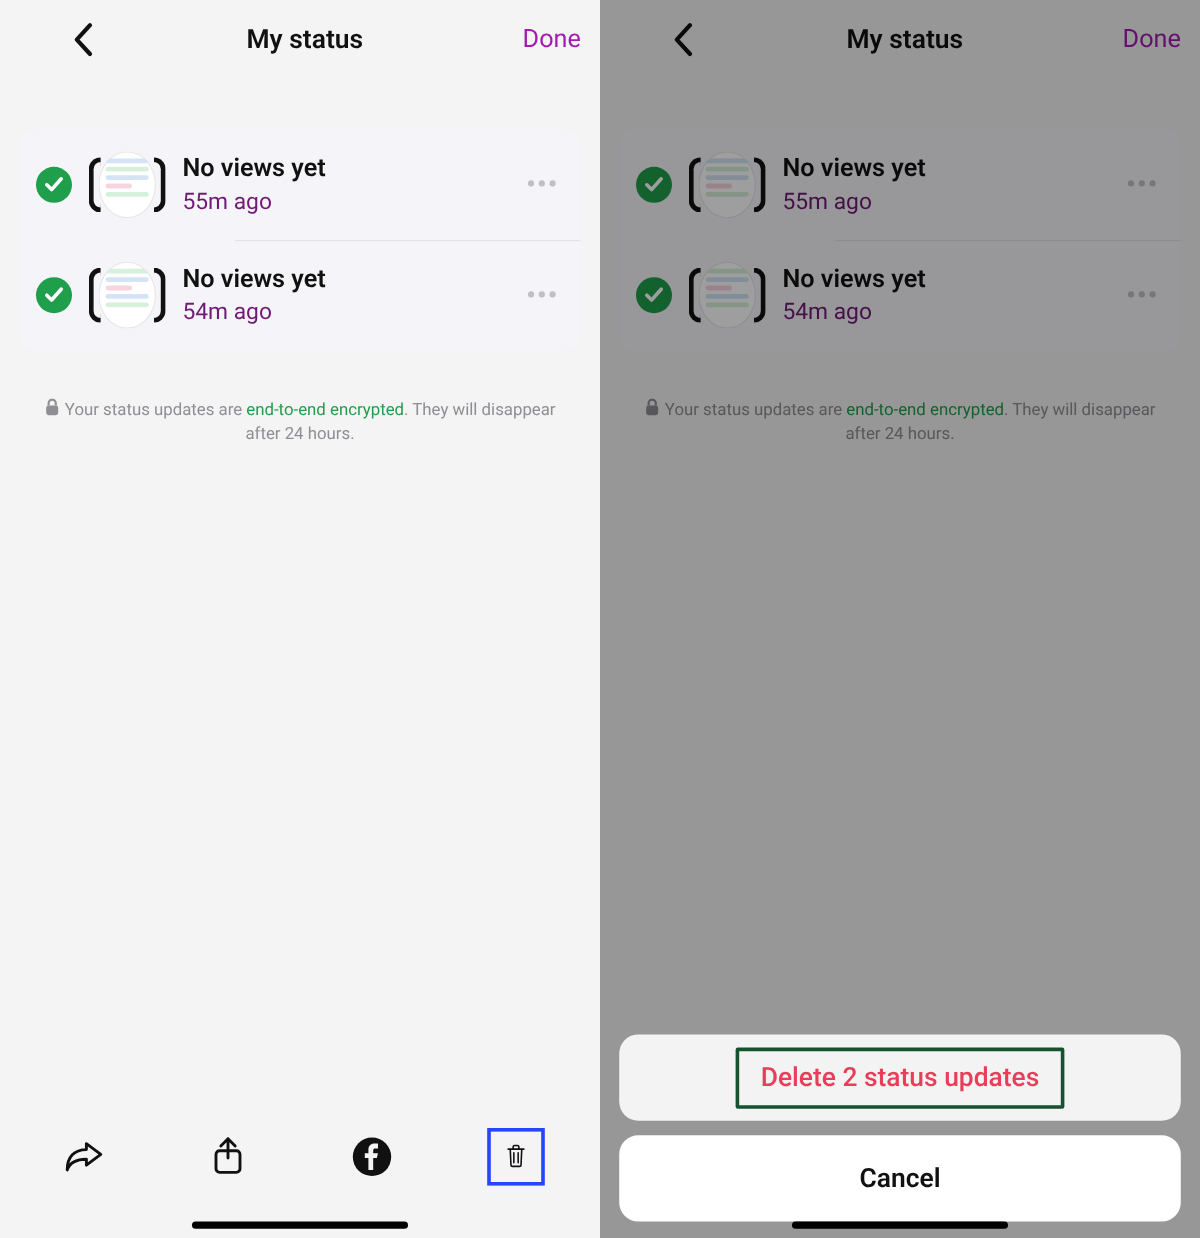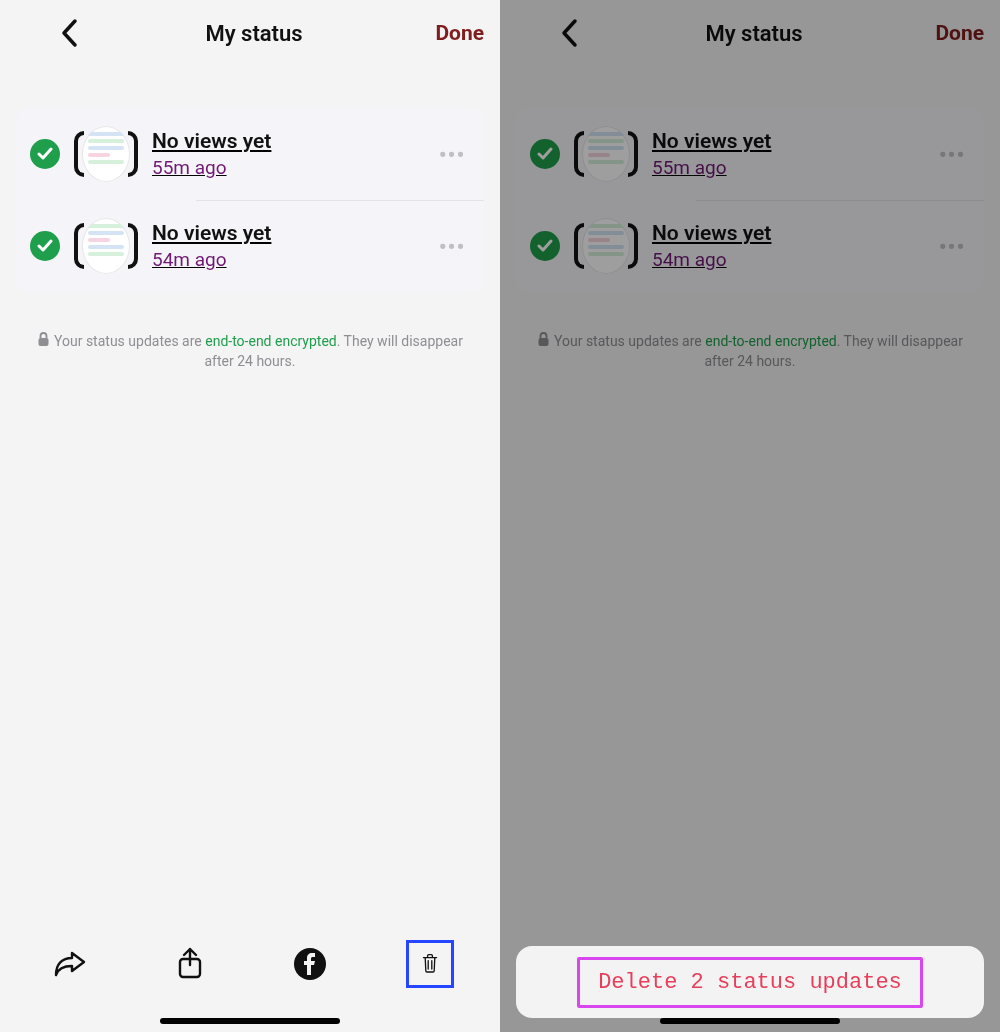--- a/index.html
+++ b/index.html
@@ -29,22 +29,22 @@
   .back-btn { width: 36px; display:flex; align-items:center; justify-content:flex-start; }
   .title {
     font-size: 22px;
     font-weight: 600;
     color: #111;
     text-align: center;
     flex: 1;
   }
   .done-btn {
     font-size: 21px;
-    font-weight: 700;
-    color: #7f1d1d;
+    font-weight: 400;
+    color: #a21caf;
     text-align: right;
     width: 72px;
   }
   .status-list {
     margin: 42px 16px 0 16px;
     background: #f5f4f8;
     border-radius: 14px;
     overflow: hidden;
   }
   .status-item {
@@ -100,21 +100,21 @@
     background: #fff;
     box-shadow: inset 0 0 0 1px #e6e6e6;
     overflow: hidden;
     display: flex; flex-direction: column;
     padding: 6px 6px;
     gap: 3px;
   }
   .thumb-line { height: 4px; background: #d4e4f5; border-radius: 2px; }
   .thumb-line.b { background: #d6f0dc; }
   .thumb-line.c { width: 60%; background: #f6d4e0; }
-  .status-text { flex: 1; text-decoration: underline; }
+  .status-text { flex: 1; }
   .status-views {
     font-size: 21px;
     font-weight: 600;
     color: #111;
     line-height: 1.2;
   }
   .status-time {
     font-size: 19px;
     color: #701a75;
     margin-top: 2px;
@@ -191,24 +191,23 @@
     justify-content: center;
     font-size: 22px;
   }
   .sheet-btn.danger { color: #e83e5a; font-weight: 500; }
   .sheet-btn.cancel {
     background: #fff;
     font-weight: 600;
     color: #111;
   }
   .delete-hl {
-    border: 3px solid #d946ef;
+    border: 3px solid #14532d;
     padding: 10px 18px;
     border-radius: 2px;
-    font-family: Liberation Mono, monospace;
   }
 </style>
 </head>
 <body>
 
 <div class="screen">
   <div class="header">
     <div class="back-btn">
       <svg width="20" height="30" viewBox="0 0 20 30">
           <polyline points="15,3 4,15 15,27" fill="none" stroke="#111" stroke-width="3.5" stroke-linecap="round" stroke-linejoin="round"></polyline>
@@ -372,16 +371,19 @@
         </svg>
     </span><span>Your status updates are </span><span class="link">end-to-end encrypted</span><span>. They will disappear after 24 hours.</span>
   </div>
 
   <div class="dim-overlay"></div>
 
   <div class="action-sheet">
     <div class="sheet-btn danger">
       <span class="delete-hl">Delete 2 status updates</span>
     </div>
+    <div class="sheet-btn cancel">
+      <span>Cancel</span>
+    </div>
   </div>
 
   <div class="home-indicator"></div>
 </div>
 
 </body></html>

